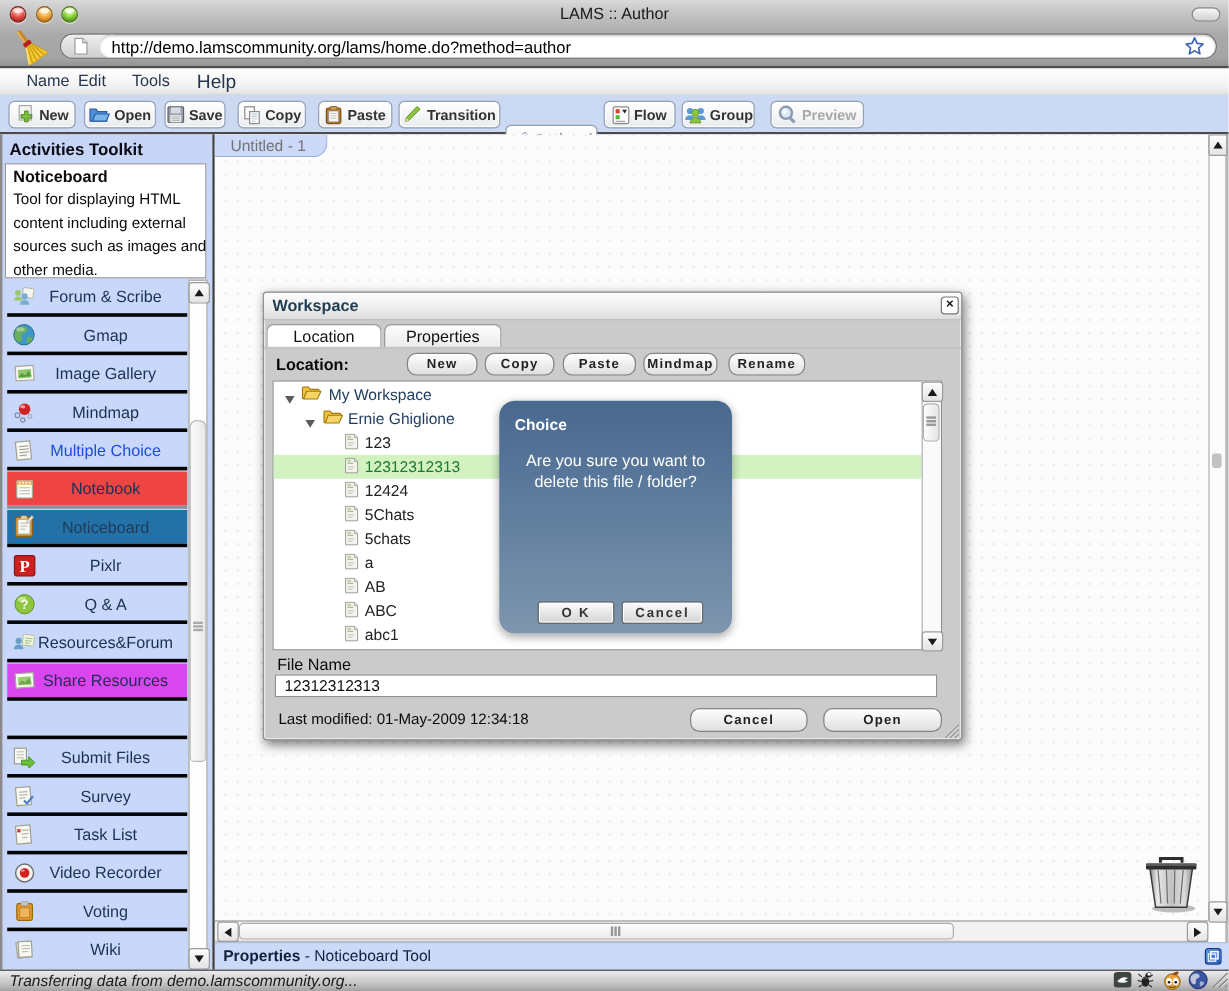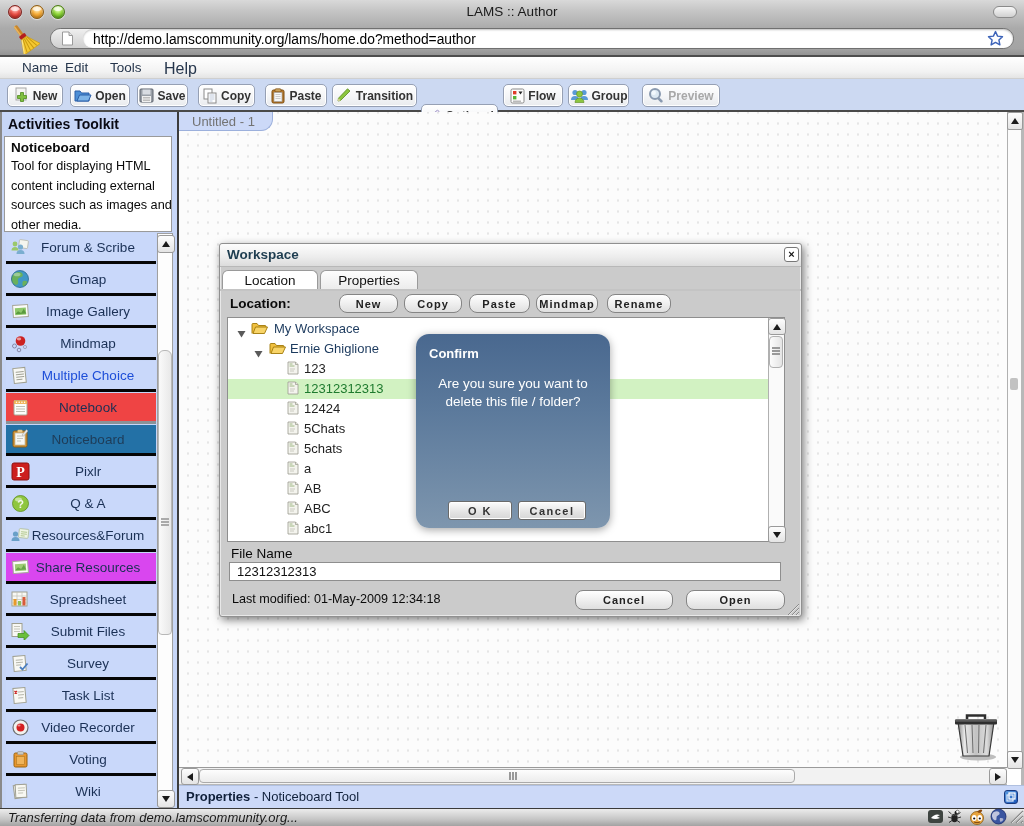--- a/index.html
+++ b/index.html
@@ -300,32 +300,20 @@
       <div class="ticon">
         <svg width="19" height="17" viewBox="0 0 19 17">
           <rect x="2" y="2" width="15" height="12" fill="#fbfbf8" stroke="#a8a89a" transform="rotate(-4 9 8)"></rect>
           <rect x="4" y="5" width="11" height="7" fill="#9ecc74" transform="rotate(-4 9 8)"></rect>
           <path d="M4 11 l3 -3 l3 2 l3 -4 l2 5 Z" fill="#68a448" transform="rotate(-4 9 8)"></path>
         </svg>
       </div>
       <div class="rowlbl" style="color:#1a3055;">Share Resources</div>
     </div>
 <div class="sep" style="top:581px;background:#050505;"></div>
-<div class="row" style="top:585px;background:#c9d8fa;">
-      <div class="ticon">
-        <svg width="20" height="19" viewBox="0 0 20 19">
-          <rect x="2" y="2" width="15" height="14" fill="#f8f8f4" stroke="#a0a090"></rect>
-          <path d="M2 6 h15 M2 9.5 h15 M2 13 h15 M7 2 v14 M12 2 v14" stroke="#c0c0b4" stroke-width="0.7"></path>
-          <rect x="3.5" y="9" width="3" height="6.5" fill="#e89a2a"></rect>
-          <rect x="8" y="11" width="3" height="4.5" fill="#8ec05a"></rect>
-          <rect x="12.5" y="7" width="3" height="8.5" fill="#d85a3a"></rect>
-        </svg>
-      </div>
-      <div class="rowlbl" style="color:#1a3055;">Spreadsheet</div>
-    </div>
 <div class="sep" style="top:613px;background:#050505;"></div>
 <div class="row" style="top:617px;background:#c9d8fa;">
       <div class="ticon">
         <svg width="20" height="18" viewBox="0 0 20 18">
           <rect x="2" y="1.5" width="10" height="13" fill="#f8f8f4" stroke="#a0a090"></rect>
           <path d="M4 4.5 h6 M4 7 h6 M4 9.5 h6" stroke="#b8b8ac" stroke-width="0.8"></path>
           <path d="M8 11.5 h6 v-3 l5 5 l-5 5 v-3 h-6 Z" fill="#6abf3a" stroke="#3e8a16" stroke-width="0.7"></path>
         </svg>
       </div>
       <div class="rowlbl" style="color:#1a3055;">Submit Files</div>
@@ -588,18 +576,18 @@
 <div class="abs" style="left:229px;top:562px;width:552px;height:19px;background:#fff;border:1px solid #8e8e8e;box-sizing:border-box;"></div>
 <div class="abs" style="left:237px;top:564px;font-size:13px;color:#111;">12312312313</div>
 <div class="abs" style="left:232px;top:592px;font-size:12.6px;color:#0a0a0a;">Last modified: 01-May-2009 12:34:18</div>
 <div class="pill" style="left:575px;top:590px;width:96px;height:18px;">Cancel</div>
 <div class="pill" style="left:686px;top:590px;width:97px;height:18px;">Open</div>
 <svg class="abs" style="left:786px;top:603px;" width="14" height="13" viewBox="0 0 14 13">
       <path d="M13 1 L2 12 M13 5 L6 12 M13 9 L10 12" stroke="#8a8a8a" stroke-width="1"></path>
       <path d="M13 2 L3 12 M13 6 L7 12 M13 10 L11 12" stroke="#eee" stroke-width="0.7"></path>
     </svg>
 <div class="abs" style="left:416px;top:334px;width:194px;height:194px;border-radius:13px;background:linear-gradient(#49688f,#5c7a9c 40%,#7e96ae);box-shadow:0 2px 8px rgba(0,0,0,0.35);"></div>
-<div class="abs" style="left:429px;top:346px;font-size:13px;font-weight:bold;color:#fff;">Confirm</div>
+<div class="abs" style="left:429px;top:346px;font-size:13px;font-weight:bold;color:#fff;">Choice</div>
 <div class="abs" style="left:416px;top:375px;width:194px;text-align:center;font-size:13.5px;color:#fff;line-height:17.5px;">Are you sure you want to<br>delete this file / folder?</div>
 <div class="cbtn" style="left:448px;top:501px;width:62px;">O K</div>
 <div class="cbtn" style="left:518px;top:501px;width:66px;">Cancel</div>
 
 </div>
 
 </body></html>

